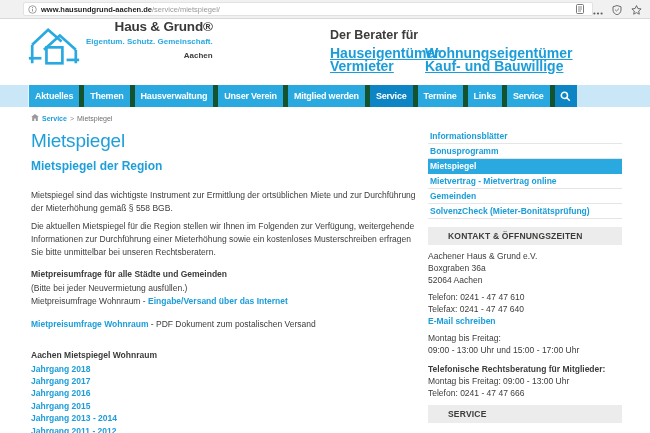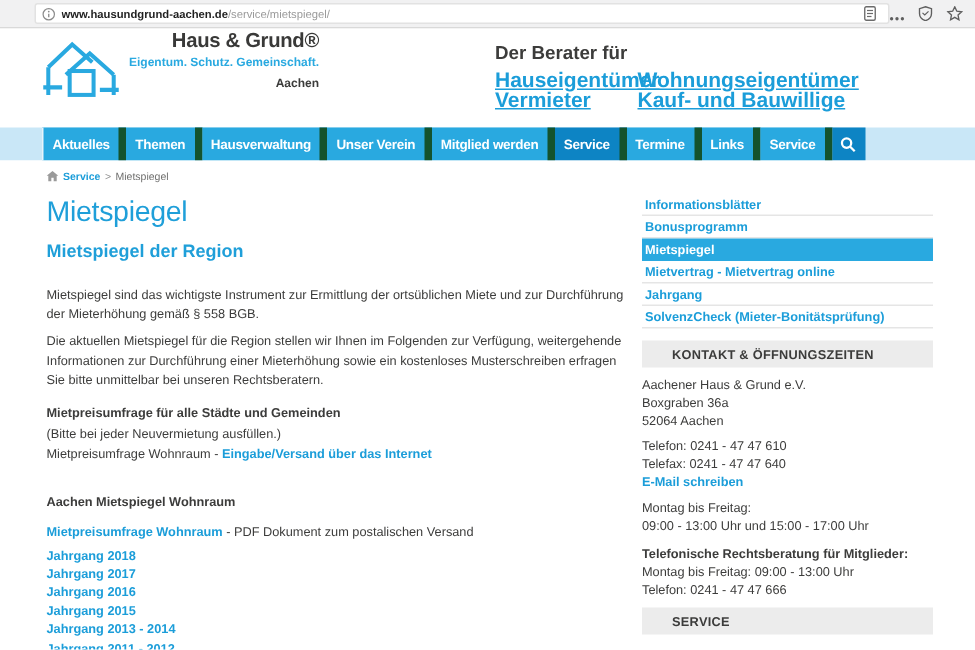--- a/index.html
+++ b/index.html
@@ -186,41 +186,41 @@
 
       <p class="para first">Mietspiegel sind das wichtigste Instrument zur Ermittlung der ortsüblichen Miete und zur Durchführung der Mieterhöhung gemäß § 558 BGB.</p>
       <p class="para">Die aktuellen Mietspiegel für die Region stellen wir Ihnen im Folgenden zur Verfügung, weitergehende Informationen zur Durchführung einer Mieterhöhung sowie ein kostenloses Musterschreiben erfragen Sie bitte unmittelbar bei unseren Rechtsberatern.</p>
 
       <div id="survey-block">
         <div class="bold">Mietpreisumfrage für alle Städte und Gemeinden</div>
         <div>(Bitte bei jeder Neuvermietung ausfüllen.)</div>
         <div><span>Mietpreisumfrage Wohnraum - </span><a href="#" class="inline-link">Eingabe/Versand über das Internet</a></div>
       </div>
 
+      <div id="pdf-line"><a href="#" class="inline-link">Mietpreisumfrage Wohnraum</a><span> - PDF Dokument zum postalischen Versand</span></div>
+
       <div id="list-title">Aachen Mietspiegel Wohnraum</div>
-
-      <div id="pdf-line"><a href="#" class="inline-link">Mietpreisumfrage Wohnraum</a><span> - PDF Dokument zum postalischen Versand</span></div>
       <div id="year-links">
           <a href="#" class="year-link">Jahrgang 2018</a>
           <a href="#" class="year-link">Jahrgang 2017</a>
           <a href="#" class="year-link">Jahrgang 2016</a>
           <a href="#" class="year-link">Jahrgang 2015</a>
           <a href="#" class="year-link">Jahrgang 2013 - 2014</a>
           <a href="#" class="year-link">Jahrgang 2011 - 2012</a>
           <a href="#" class="year-link">Jahrgang 2009 - 2010</a>
         </div>
     </div>
 
     <div id="sidebar">
       <div id="side-menu">
           <a href="#" class="side-item">Informationsblätter</a>
           <a href="#" class="side-item">Bonusprogramm</a>
           <a href="#" class="side-item active">Mietspiegel</a>
           <a href="#" class="side-item">Mietvertrag - Mietvertrag online</a>
-          <a href="#" class="side-item">Jahrgang</a>
+          <a href="#" class="side-item">Gemeinden</a>
           <a href="#" class="side-item">SolvenzCheck (Mieter-Bonitätsprüfung)</a>
         </div>
 
       <div class="side-heading">KONTAKT &amp; ÖFFNUNGSZEITEN</div>
 
       <div id="contact-block">
         <div class="group">
           <span class="contact-line">Aachener Haus &amp; Grund e.V.</span>
           <span class="contact-line">Boxgraben 36a</span>
           <span class="contact-line">52064 Aachen</span>

